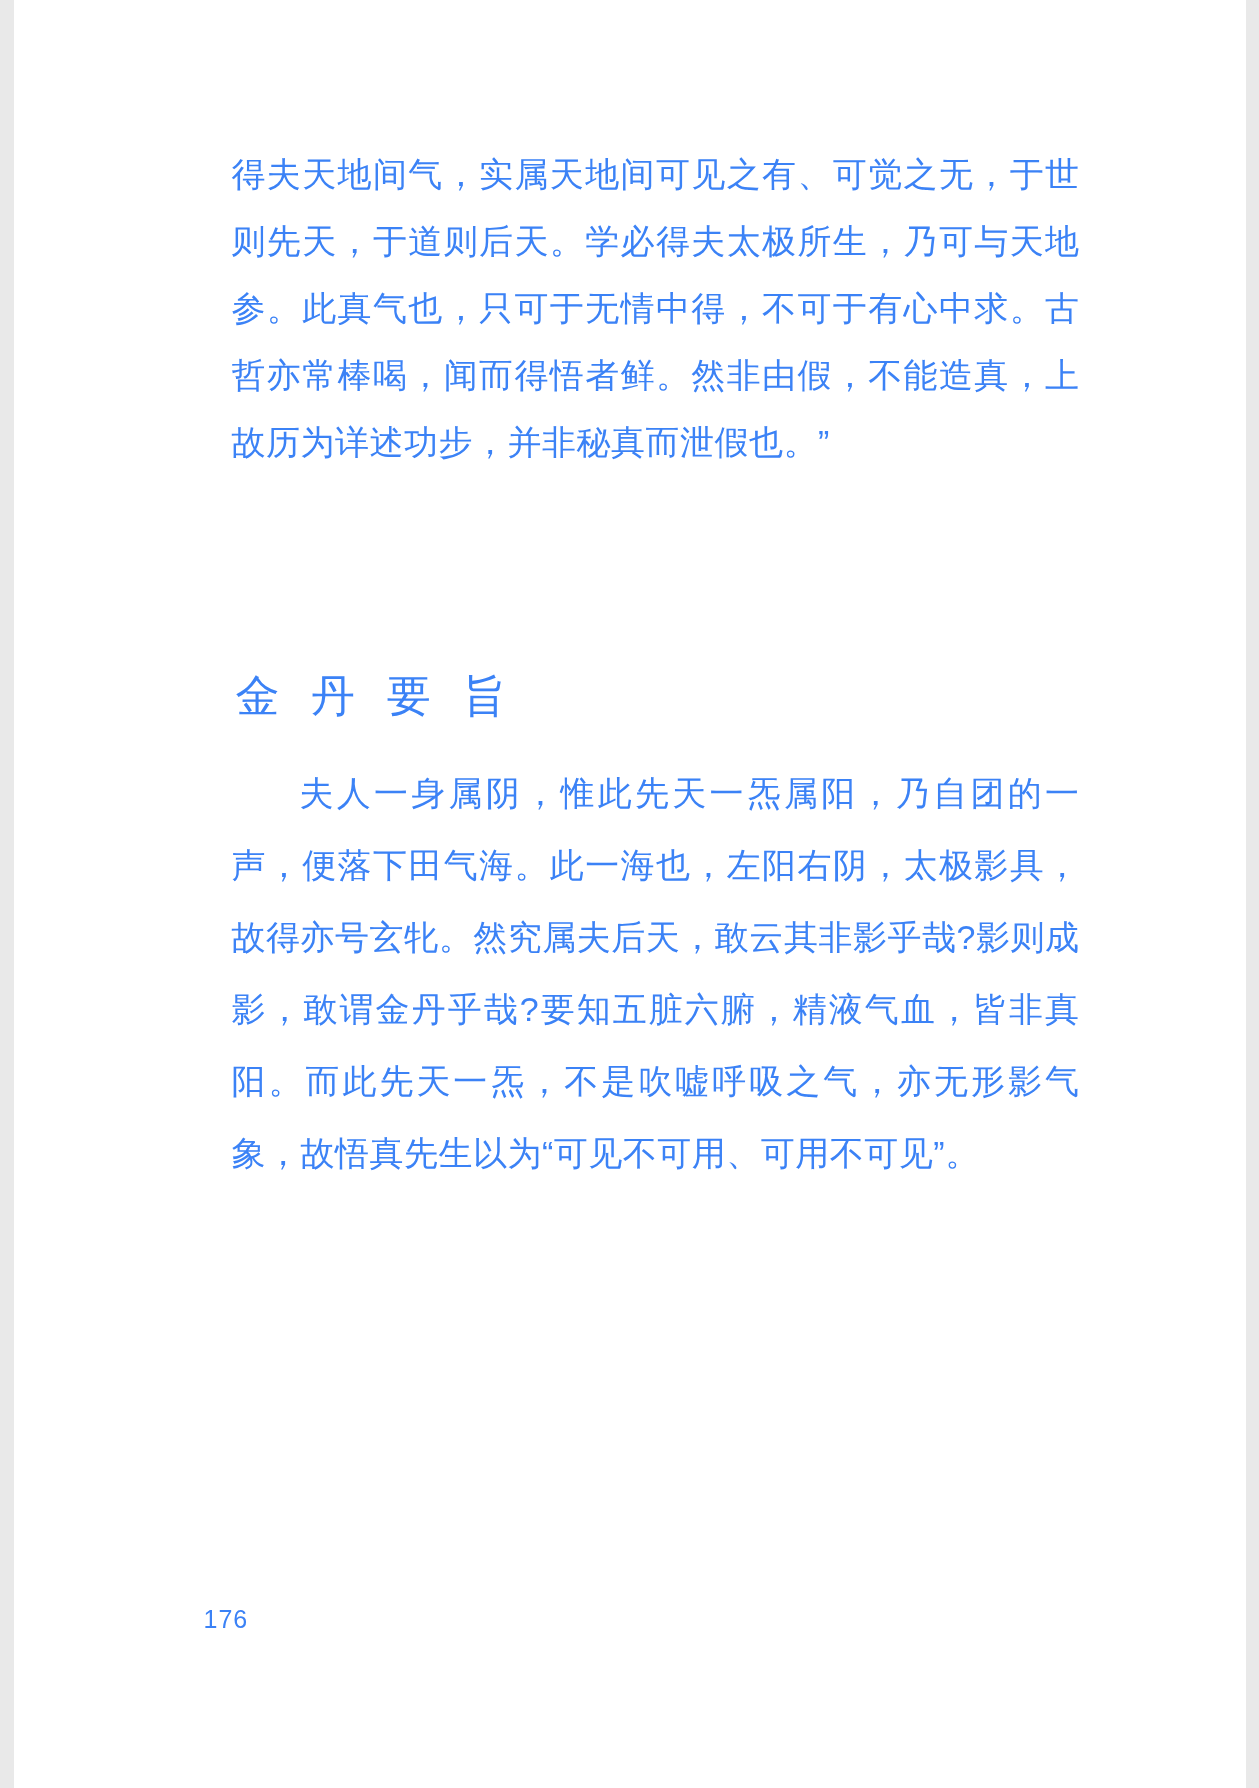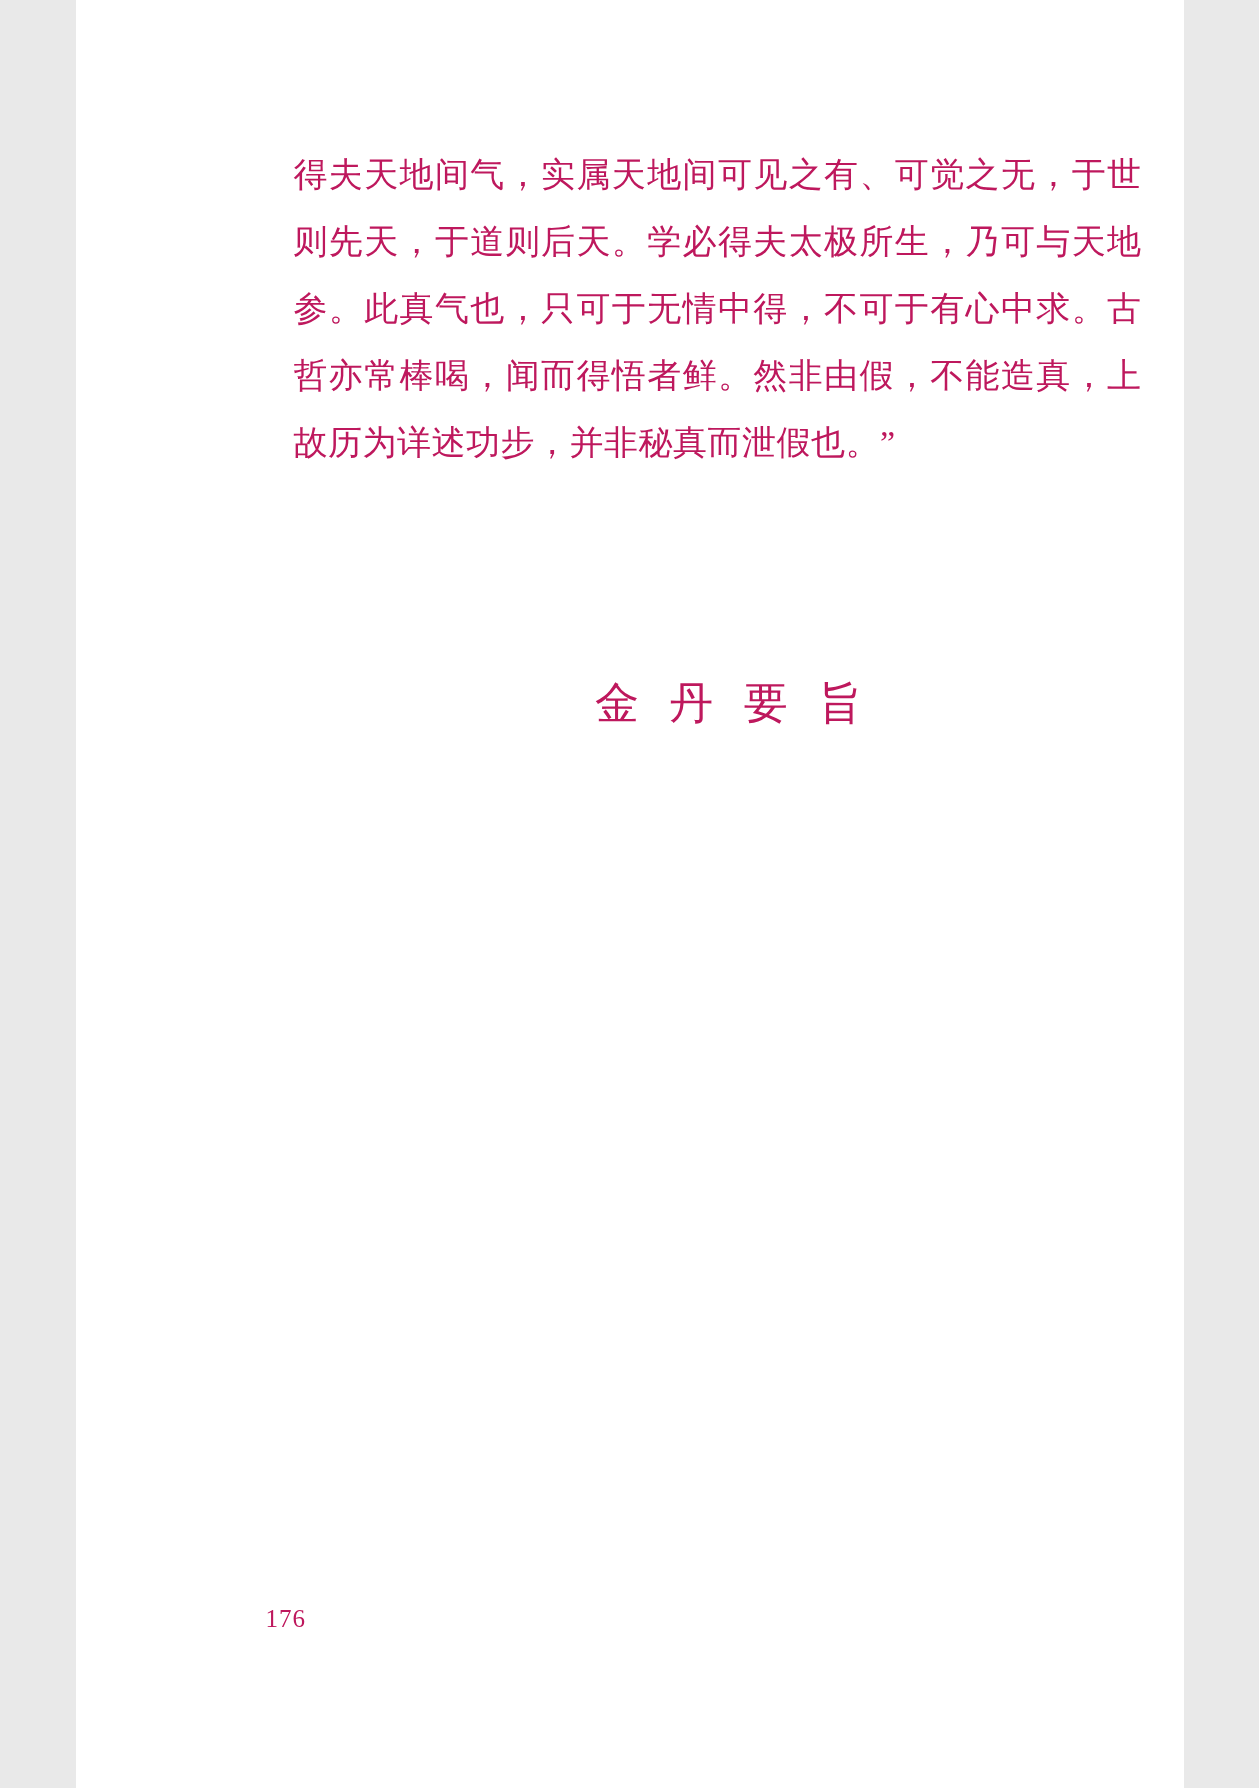--- a/index.html
+++ b/index.html
@@ -2,52 +2,51 @@
 <html><head>
 <meta charset="utf-8">
 <style>
   html, body {
     margin: 0;
     padding: 0;
     background: #e9e9e9;
   }
   .page {
     position: relative;
-    width: 1108px;
+    width: 1232px;
     height: 1788px;
     margin: 0 auto;
     background: #ffffff;
     overflow: hidden;
-    color: #be185d;
-    font-family: Liberation Serif, serif;
+    color: #3b82f6;
+    font-family: Liberation Sans, sans-serif;
   }
   .para {
     position: absolute;
     left: 218px;
     width: 848px;
     margin: 0;
     font-size: 34px;
     line-height: 67px;
     text-align: justify;
     text-justify: inter-ideograph;
     letter-spacing: 0.5px;
   }
   .para-continuation {
     top: 141px;
   }
   .section-title {
     position: absolute;
     left: 218px;
     width: 848px;
     top: 663px;
-    margin: 12px;
+    margin: 4px;
     font-size: 44px;
     font-weight: 400;
     line-height: 58px;
-    text-align: center;
     word-spacing: 0.35em;
     letter-spacing: 2px;
   }
   .para-body-1 {
     top: 757px;
     line-height: 72px;
   }
   .para-body-2 {
     top: 1196px;
     line-height: 67px;
@@ -66,17 +65,18 @@
 </style>
 </head>
 <body>
 
 <div class="page">
 
   <p class="para para-continuation">得夫天地间气，实属天地间可见之有、可觉之无，于世则先天，于道则后天。学必得夫太极所生，乃可与天地参。此真气也，只可于无情中得，不可于有心中求。古哲亦常棒喝，闻而得悟者鲜。然非由假，不能造真，上故历为详述功步，并非秘真而泄假也。”</p>
 
   <h1 class="section-title">金 丹 要 旨</h1>
 
+  <p class="para para-body-1 indent">夫人一身属阴，惟此先天一炁属阳，乃自团的一声，便落下田气海。此一海也，左阳右阴，太极影具，故得亦号玄牝。然究属夫后天，敢云其非影乎哉?影则成影，敢谓金丹乎哉?要知五脏六腑，精液气血，皆非真阳。而此先天一炁，不是吹嘘呼吸之气，亦无形影气象，故悟真先生以为“可见不可用、可用不可见”。</p>
 
 
   <div class="page-number">176</div>
 
 </div>
 
 </body></html>

